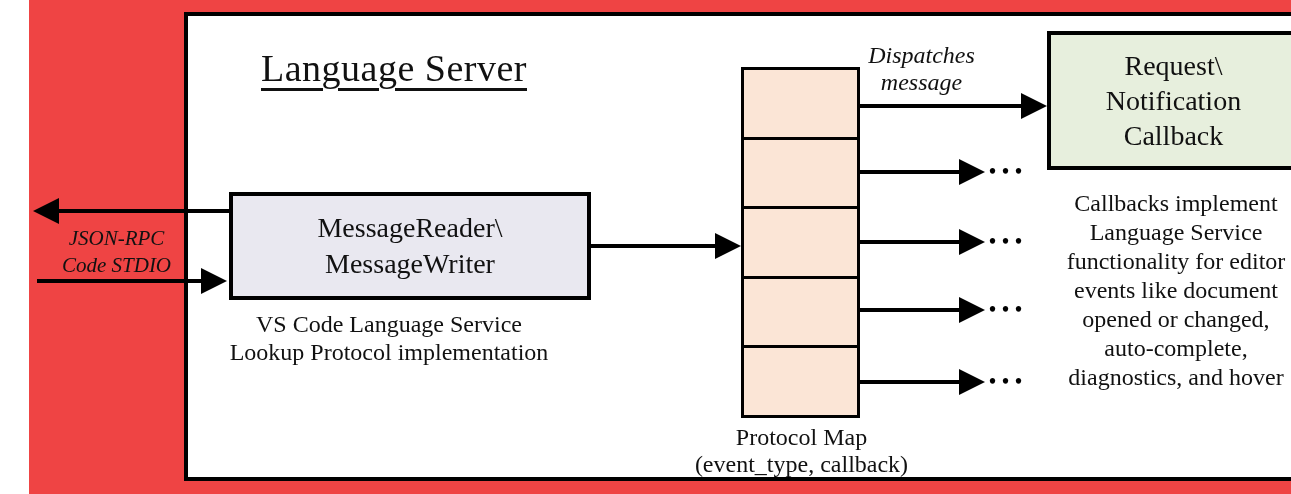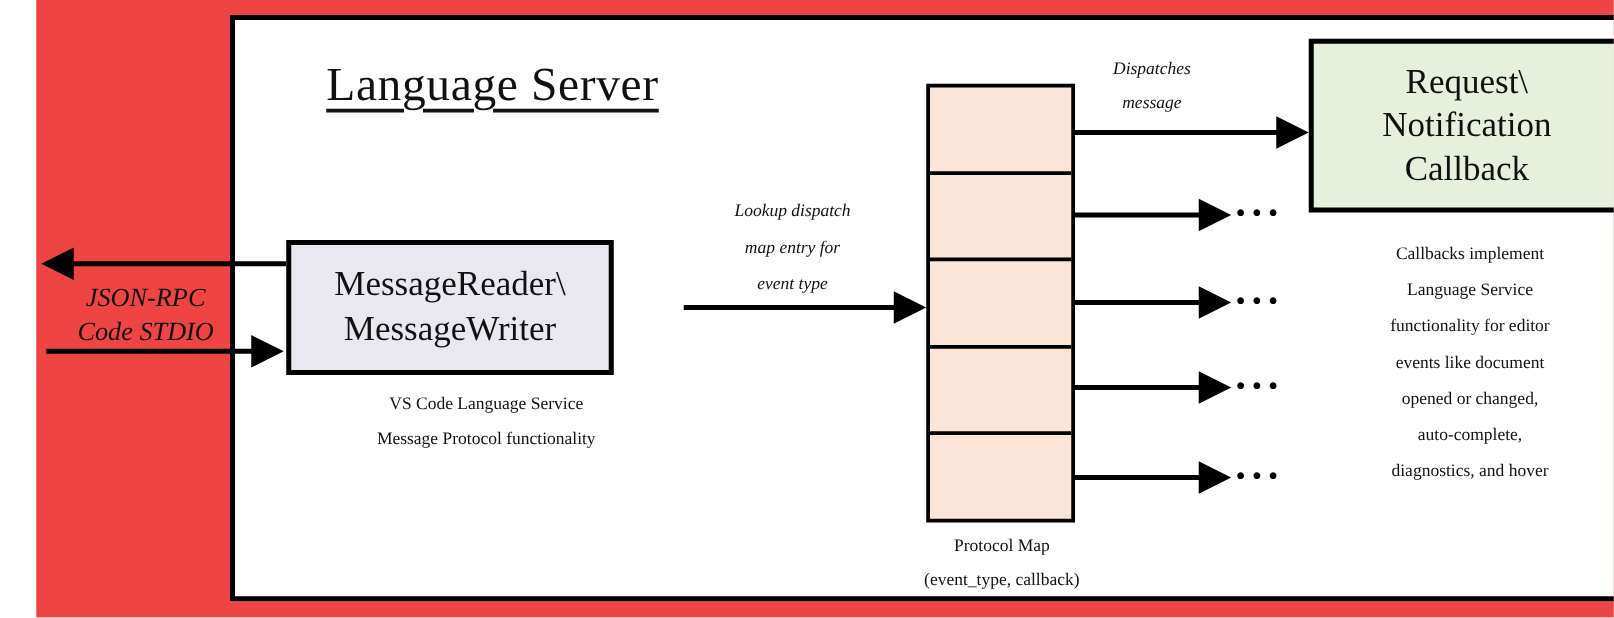--- a/index.html
+++ b/index.html
@@ -14,32 +14,32 @@
   .title{
     position:absolute;left:190px;top:46px;width:350px;text-align:center;
     font-size:38px;letter-spacing:0.5px;
     text-decoration:underline;text-decoration-thickness:3px;text-underline-offset:7px;
   }
   svg.connectors{position:absolute;left:0;top:0;width:1291px;height:494px;}
   .node{
     position:absolute;border:4px solid #000;box-sizing:border-box;
     display:flex;align-items:center;justify-content:center;text-align:center;
   }
-  .mr-box{left:200px;top:192px;width:262px;height:108px;background:var(--mr_fill,#e9e8f0);font-size:28px;line-height:36px;}
+  .mr-box{left:200px;top:192px;width:362px;height:108px;background:var(--mr_fill,#e9e8f0);font-size:28px;line-height:36px;}
   .cb-box{left:1018px;top:31px;width:253px;height:139px;background:var(--callback_fill,#e7efdd);font-size:28px;line-height:35px;}
   .prelines{white-space:pre-line;}
   .dispatch-map{
     position:absolute;left:712px;top:67px;width:119px;height:351px;
     border:3px solid #000;box-sizing:border-box;background:var(--map_fill,#fbe5d6);
     display:flex;flex-direction:column;
   }
   .dm-cell{flex:1;}
   .dm-cell + .dm-cell{border-top:3px solid #000;}
   .lbl{
-    position:absolute;text-align:center;font-size:14px;line-height:27px;
+    position:absolute;text-align:center;font-size:24px;line-height:27px;
   }
   .italic{font-style:italic;}
   .lbl-jsonrpc{left:10px;top:225px;width:155px;font-size:21px;}
   .lbl-lookup{left:515px;top:155px;width:180px;line-height:29px;}
   .lbl-dispatches{left:825px;top:42px;width:135px;}
   .lbl-mr-caption{left:170px;top:310px;width:380px;line-height:28px;}
   .lbl-dm-caption{left:660px;top:424px;width:225px;line-height:27px;}
   .lbl-note{left:1022px;top:189px;width:250px;line-height:29px;}
   .dots{
     position:absolute;width:56px;height:26px;line-height:24px;left:960px;
@@ -106,25 +106,22 @@
   </svg>
 
   <div class="lbl italic lbl-jsonrpc prelines">JSON-RPC
 Code STDIO</div>
 
   <div class="node mr-box">
     <div class="prelines">MessageReader\
 MessageWriter</div>
   </div>
   <div class="lbl lbl-mr-caption prelines">VS Code Language Service
-Message Protocol functionality</div>
+Lookup Protocol implementation</div>
 
-  <div class="lbl italic lbl-lookup prelines">Lookup dispatch
-map entry for
-event type</div>
 
   <div class="dispatch-map">
     <div class="dm-cell"></div>
     <div class="dm-cell"></div>
     <div class="dm-cell"></div>
     <div class="dm-cell"></div>
     <div class="dm-cell"></div>
   </div>
   <div class="lbl lbl-dm-caption prelines">Protocol Map
 (event_type, callback)</div>

